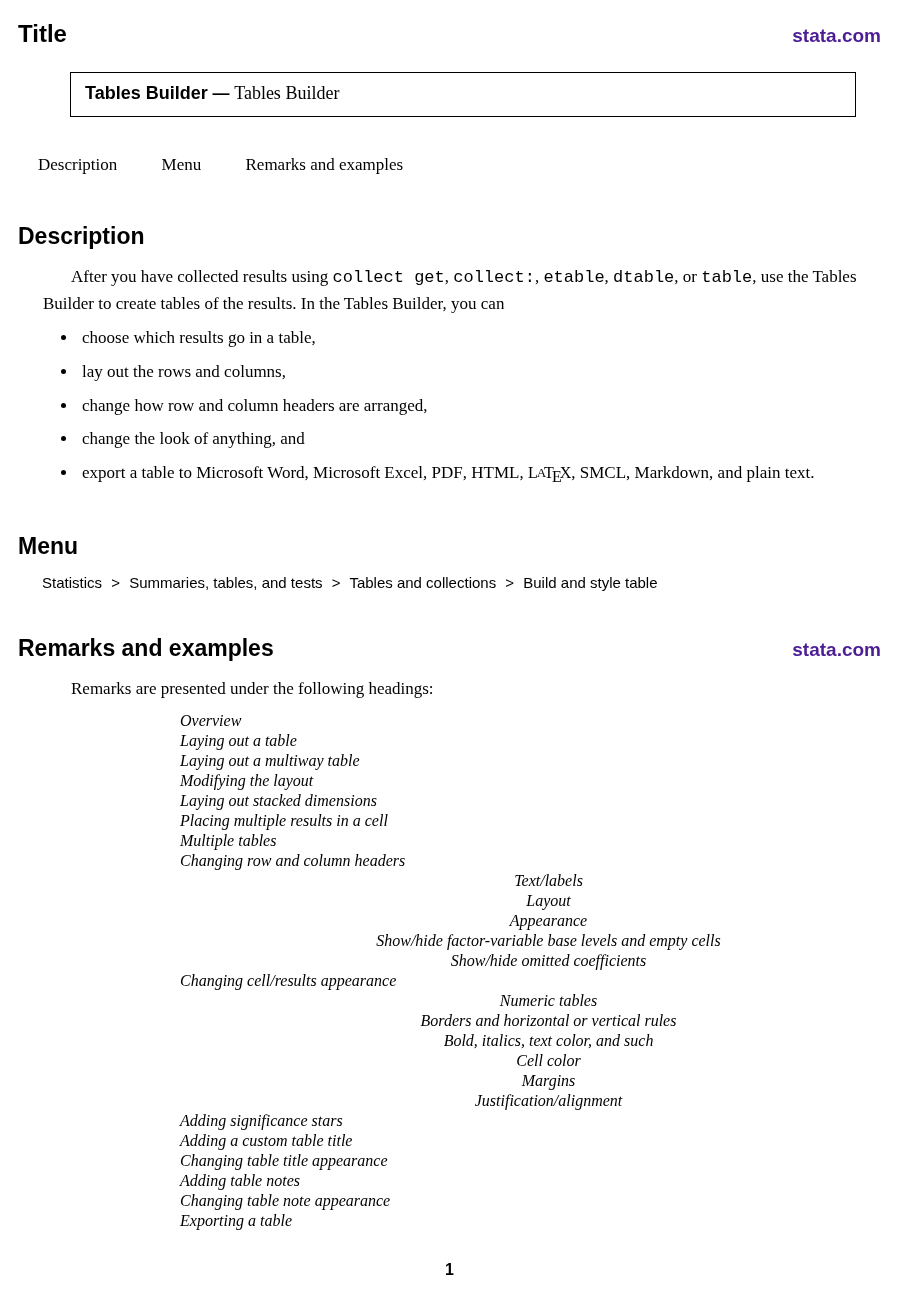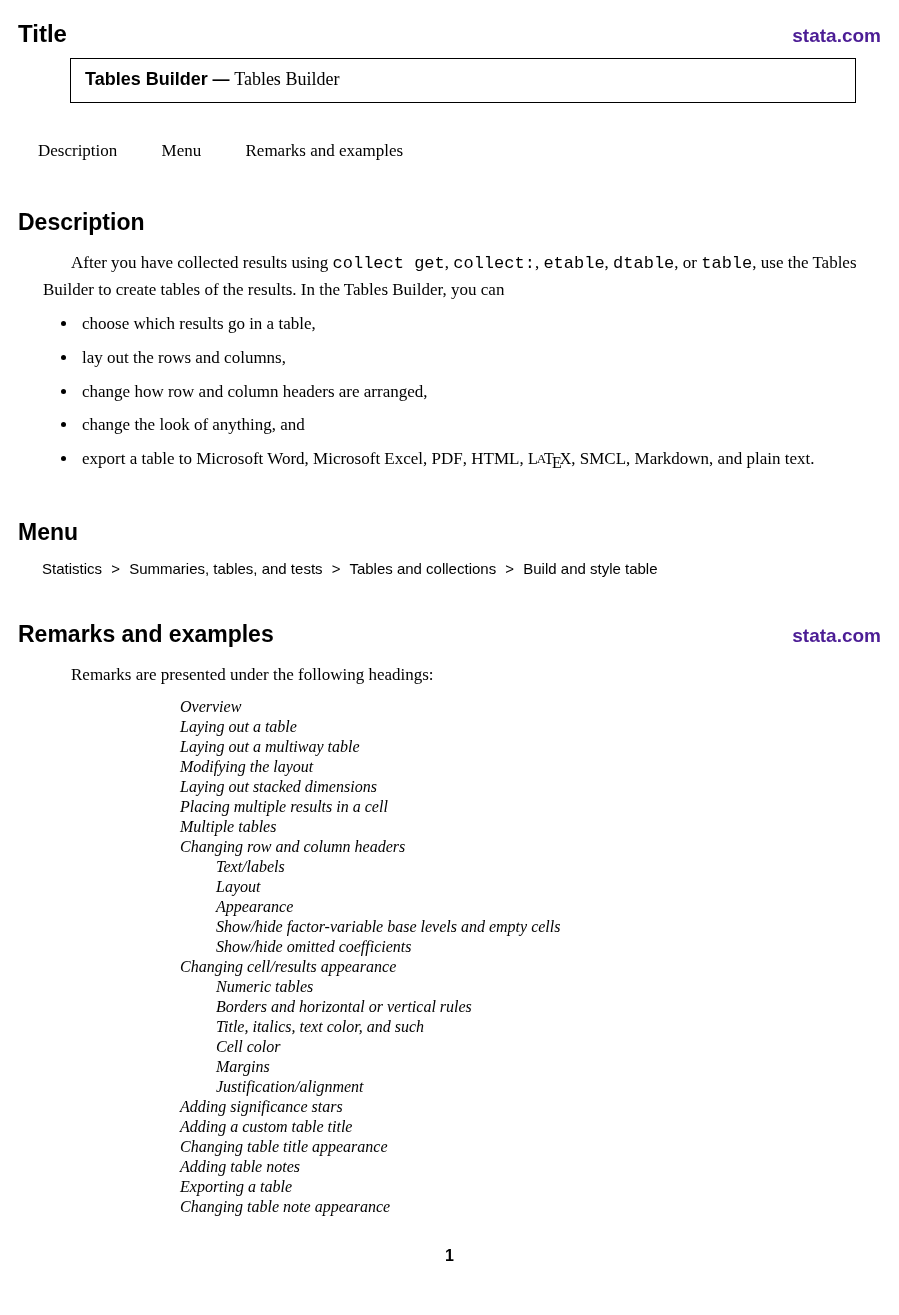--- a/index.html
+++ b/index.html
@@ -9,21 +9,21 @@
     background: #fff;
     margin: 0;
     padding: 20px 18px 40px 18px;
     width: 899px;
     box-sizing: border-box;
   }
   .title-row {
     display: flex;
     justify-content: space-between;
     align-items: baseline;
-    margin-bottom: 10px;
+    margin-bottom: 24px;
     text-align: right;
   }
   h1.section-title {
     font-family: Arial, Helvetica, sans-serif;
     font-weight: bold;
     font-size: 24px;
     margin: 0;
   }
   .stata-link {
     font-family: Arial, Helvetica, sans-serif;
@@ -108,20 +108,21 @@
     margin-top: 44px;
   }
   .toc {
     margin: 10px 0 0 162px;
     font-style: italic;
     font-size: 16px;
     line-height: 1.25;
   }
   .toc .sub {
     margin-left: 36px;
+    text-align: center;
   }
   .page-num {
     text-align: center;
     font-family: Arial, Helvetica, sans-serif;
     font-weight: bold;
     margin-top: 30px;
     font-size: 16px;
   }
 </style>
 </head>
@@ -187,25 +188,25 @@
     <div>Multiple tables</div>
     <div>Changing row and column headers</div>
     <div class="sub">Text/labels</div>
     <div class="sub">Layout</div>
     <div class="sub">Appearance</div>
     <div class="sub">Show/hide factor-variable base levels and empty cells</div>
     <div class="sub">Show/hide omitted coefficients</div>
     <div>Changing cell/results appearance</div>
     <div class="sub">Numeric tables</div>
     <div class="sub">Borders and horizontal or vertical rules</div>
-    <div class="sub">Title, italics, text color, and such</div>
+    <div class="sub">Bold, italics, text color, and such</div>
     <div class="sub">Cell color</div>
     <div class="sub">Margins</div>
     <div class="sub">Justification/alignment</div>
     <div>Adding significance stars</div>
     <div>Adding a custom table title</div>
     <div>Changing table title appearance</div>
     <div>Adding table notes</div>
+    <div>Changing table note appearance</div>
     <div>Exporting a table</div>
-    <div>Changing table note appearance</div>
   </div>
 
 <div class="page-num">1</div>
 
 </body></html>

